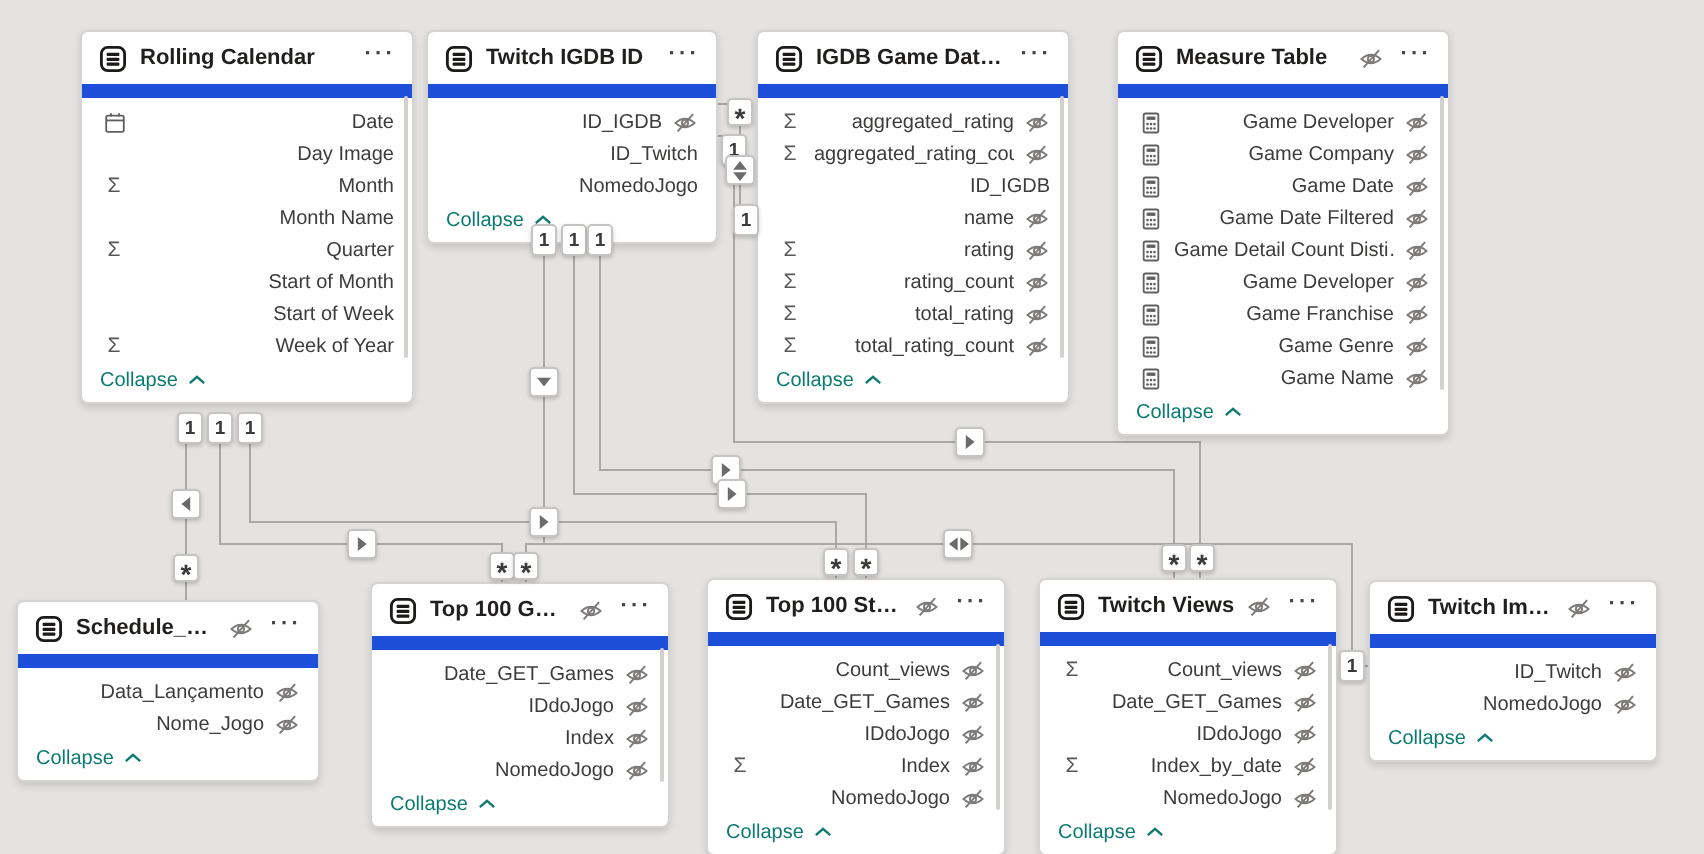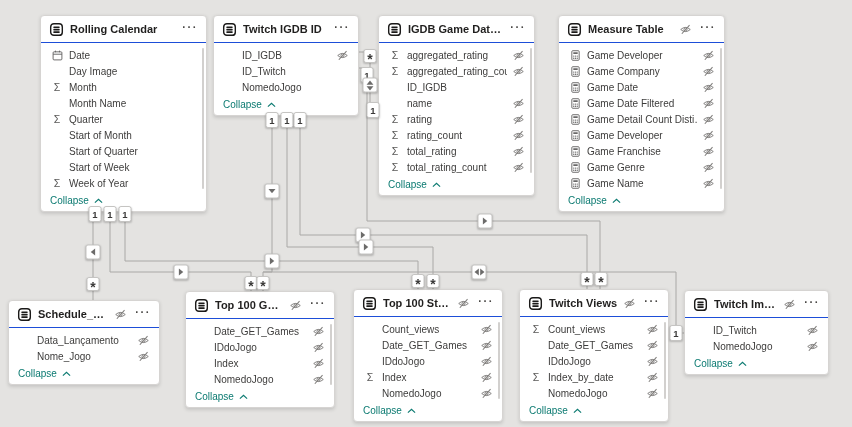--- a/index.html
+++ b/index.html
@@ -9,26 +9,26 @@
     font-family:"Liberation Sans","DejaVu Sans",sans-serif;
     -webkit-font-smoothing:antialiased;
   }
   #canvas{position:absolute;inset:0;}
   #rel-lines{position:absolute;inset:0;z-index:5;}
   #rel-lines path{fill:none;stroke:#a9a8a6;stroke-width:1;}
   .card{
     position:absolute;background:#ffffff;border:1px solid #d6d4d2;border-radius:4px;
     box-shadow:0 1.6px 3.6px rgba(0,0,0,.13);z-index:10;
   }
-  .card-header{height:26px;display:flex;align-items:center;gap:6px;padding:0 8px;border-bottom:1px solid #1d4ed8;}
+  .card-header{height:26px;display:flex;align-items:center;gap:6px;padding:0 8px;border-bottom:7px solid #1d4ed8;}
   .tbl-icon{flex:none;display:flex;}
   .card-name{font-weight:bold;color:#201f1e;font-size:11px;white-space:nowrap;overflow:hidden;text-overflow:ellipsis;flex:1;}
   .hdr-eye{flex:none;display:flex;margin-right:2px;}
   .dots{flex:none;color:#484644;letter-spacing:1.6px;font-weight:bold;font-size:11px;line-height:6px;padding-bottom:5px;cursor:pointer;}
-  .rows{padding:4px 0 1px;}
+  .rows{padding:4px 0 1px;text-align:right;}
   .frow{height:16px;display:flex;align-items:center;padding:0 9px;gap:5px;}
   .ficon{width:14px;flex:none;display:flex;justify-content:center;align-items:center;}
   .sum-glyph{color:#595857;font-size:10.5px;line-height:1;}
   .fname{flex:1;color:#3d3c3b;font-size:10px;white-space:nowrap;overflow:hidden;}
   .feye{flex:none;display:flex;}
   .collapse-row{display:flex;gap:5px;padding:3px 9px 5px;color:#0b7a71;font-size:10px;cursor:pointer;}
   .vscroll{position:absolute;right:2px;top:32px;bottom:22px;width:2.5px;background:#d2d0ce;border-radius:2px;z-index:12;}
   .mk{
     position:absolute;transform:translate(-50%,-50%);background:#fff;border:1px solid #c5c4c2;
     border-radius:2.5px;box-shadow:0 1px 2px rgba(0,0,0,.2);
@@ -98,24 +98,20 @@
             <span class="sum-glyph">Σ</span>
           </span>
           <span class="fname">Quarter</span>
         </div>
         <div class="frow">
           <span class="ficon"></span>
           <span class="fname">Start of Month</span>
         </div>
         <div class="frow">
           <span class="ficon"></span>
-          <span class="fname">Start of Quarter</span>
-        </div>
-        <div class="frow">
-          <span class="ficon"></span>
           <span class="fname">Start of Week</span>
         </div>
         <div class="frow">
           <span class="ficon">
             <span class="sum-glyph">Σ</span>
           </span>
           <span class="fname">Week of Year</span>
         </div>
       </div>
       <div class="collapse-row">

